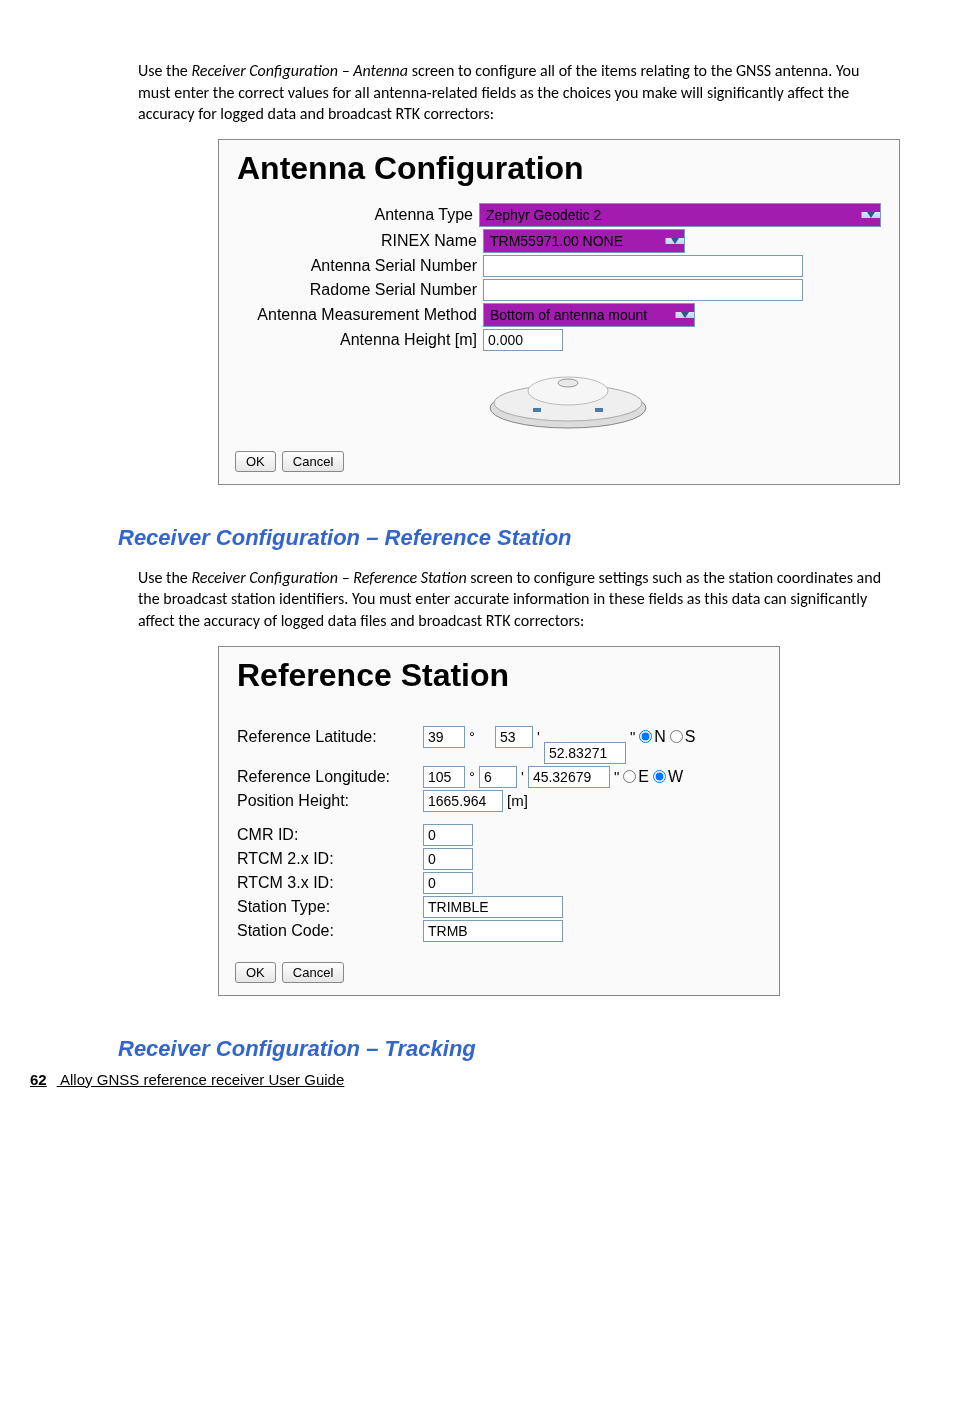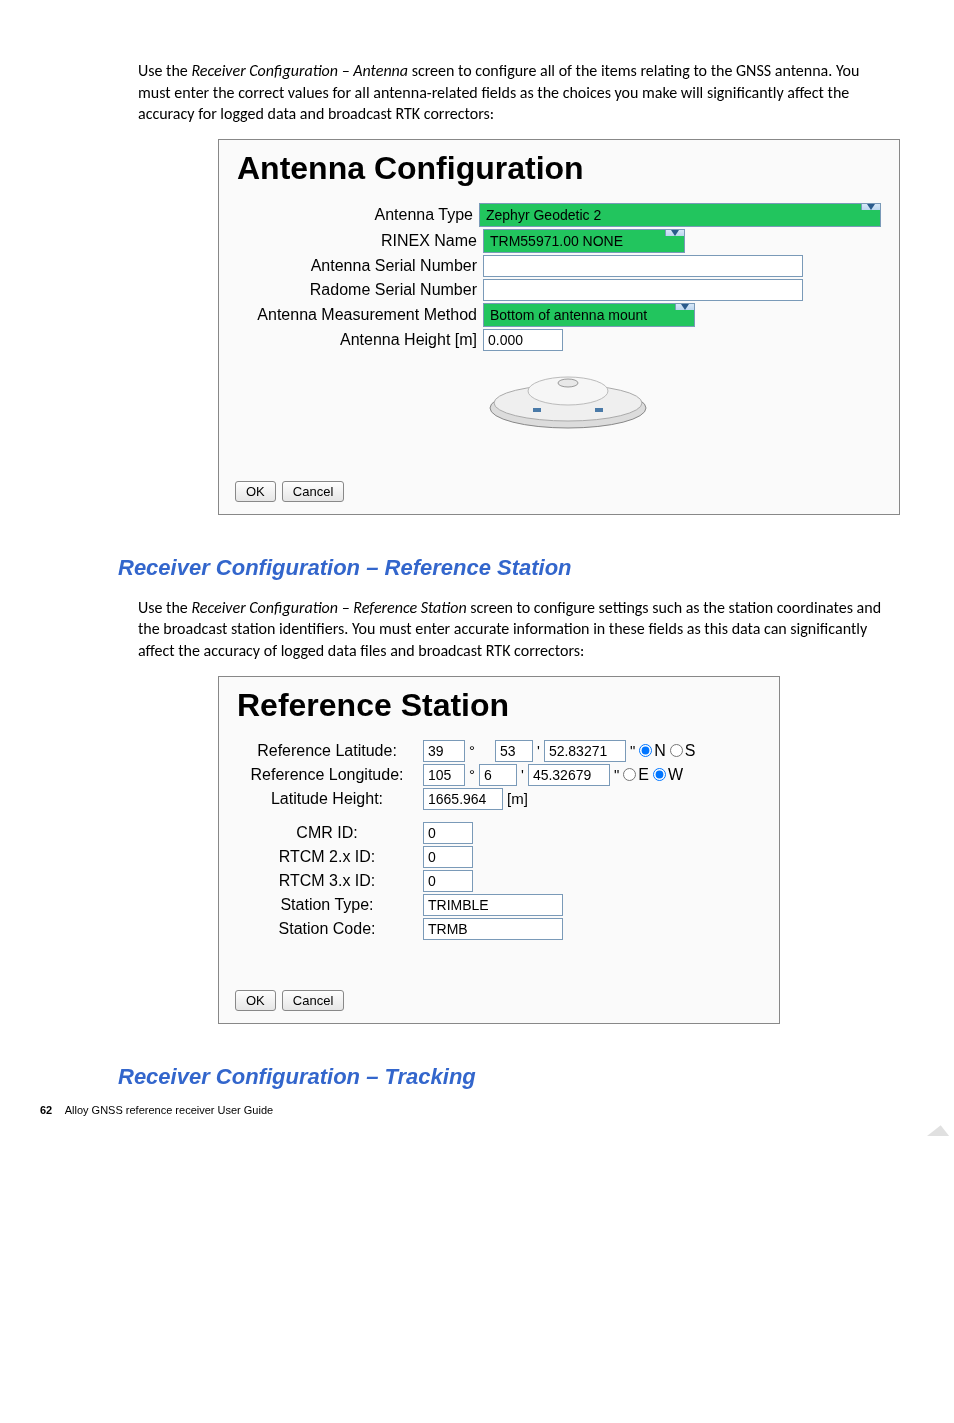--- a/index.html
+++ b/index.html
@@ -54,38 +54,38 @@
     margin: 2px 0;
   }
   .lbl {
     width: 240px;
     text-align: right;
     padding-right: 6px;
     white-space: nowrap;
   }
   .lbl2 {
     width: 180px;
-    text-align: center;
+    text-align: left;
     padding-right: 6px;
     white-space: nowrap;
   }
   .ctl { display: flex; align-items: center; gap: 4px; }
   input[type="text"] {
     border: 1px solid #7a9ab8;
     background: #fff;
     height: 20px;
     padding: 0 4px;
     font-size: 14px;
     font-family: Arial, sans-serif;
   }
   .dd {
     display: inline-flex;
-    align-items: flex-start;
+    align-items: center;
     border: 1px solid #7a9ab8;
-    background: #22c55e;
+    background: #a21caf;
     height: 22px;
   }
   .dd span {
     padding: 2px 6px;
     font-size: 14px;
     line-height: 18px;
     white-space: nowrap;
   }
   .dd-btn {
     width: 18px;
@@ -109,33 +109,33 @@
     gap: 6px;
     padding: 4px 16px 12px 16px;
   }
   button.ui {
     font-family: Arial, sans-serif;
     font-size: 13px;
     background: linear-gradient(#fefefe,#e6e6e6);
     border: 1px solid #888;
     border-radius: 3px;
     padding: 2px 10px;
-    margin-top: 30px;
   }
   .radio {
     display:inline-flex; align-items:center; gap:2px;
   }
   .radio input { margin:0; }
   .unit { font-size:15px; }
   .footer {
     position: absolute;
     bottom: 20px;
-    left: 40px;
-    font-family: Arial, sans-serif;
-    font-size: 11px;
+    left: 30px;
+    font-family: Arial, sans-serif;
+    font-size: 15px;
+    text-decoration: underline;
   }
   .footer .pg { font-weight: bold; margin-right: 10px;}
   
   .watermark {
     position: absolute;
     top: 540px;
     left: 120px;
     font-family: Arial, sans-serif;
     font-size: 180px;
     font-weight: normal;
@@ -245,21 +245,21 @@
   <div class="screenshot ss2">
     <div class="ss-title">Reference Station</div>
     <div class="form-area">
       <div class="row">
         <div class="lbl2">Reference Latitude:</div>
         <div class="ctl">
           <input type="text" style="width: 32px;" value="39">
             <span class="unit">°</span>
           <input type="text" style="width: 28px; margin-left: 16px;" value="53">
             <span class="unit">'</span>
-          <input type="text" style="width: 72px;" value="52.83271">
+          <input type="text" style="width: 72px; margin-top: 32px;" value="52.83271">
             <span class="unit">"</span>
           <span class="radio">
               <input type="radio" checked="" style="">
               <span>N</span>
             </span>
           <span class="radio">
               <input type="radio" style="">
               <span>S</span>
             </span>
         </div>
@@ -277,21 +277,21 @@
               <input type="radio" style="">
               <span>E</span>
             </span>
           <span class="radio">
               <input type="radio" checked="" style="">
               <span>W</span>
             </span>
         </div>
       </div>
       <div class="row">
-        <div class="lbl2">Latitude Height:</div>
+        <div class="lbl2">Position Height:</div>
         <div class="ctl">
           <input type="text" style="width: 70px;" value="1665.964">
           <span class="unit">[m]</span>
         </div>
       </div>
       <div class="gap"></div>
       <div class="row">
         <div class="lbl2">CMR ID:</div>
         <div class="ctl">
             <input type="text" style="width: 40px;" value="0">

